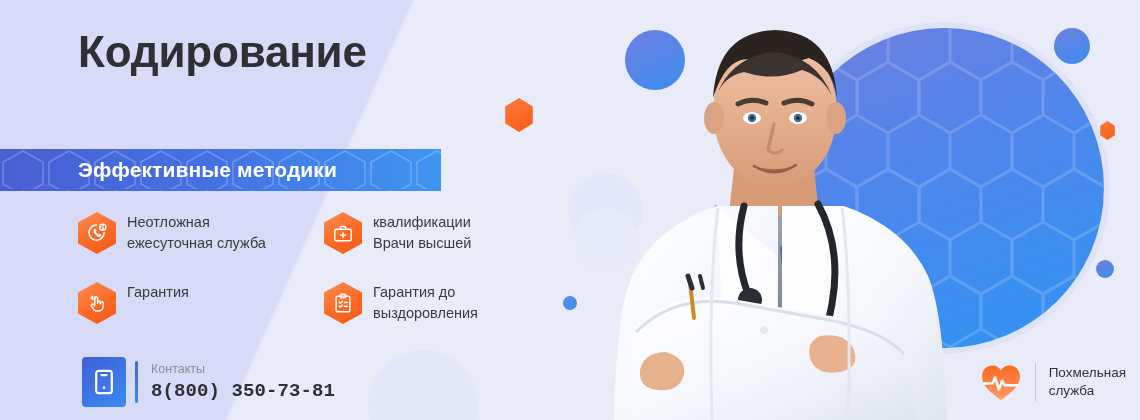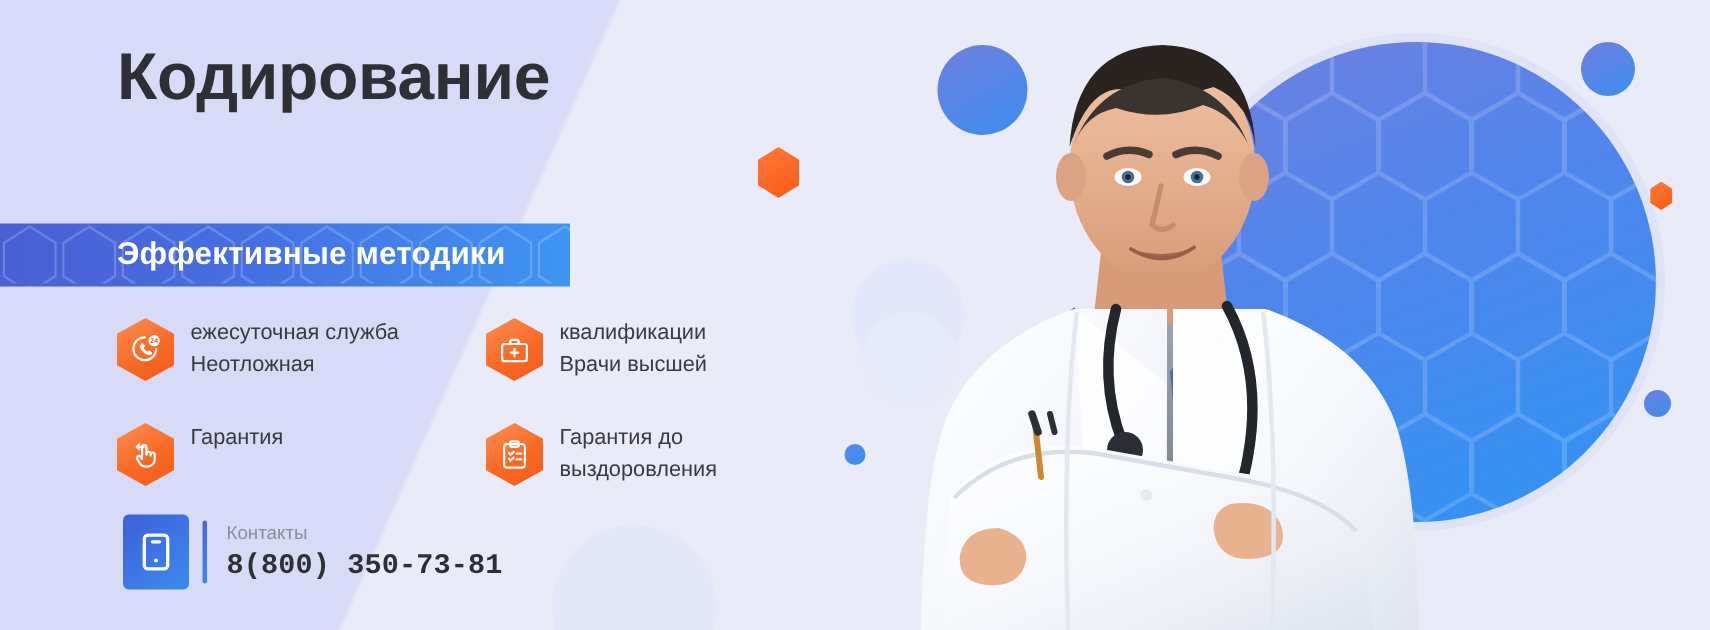--- a/index.html
+++ b/index.html
@@ -126,21 +126,21 @@
     color: #2f3035;
     letter-spacing: -0.2px;
   }
   .headline .l2 { display: block; }
 
   
   .badge-bar {
     position: absolute;
     left: 0;
     top: 149px;
-    width: 380px;
+    width: 441px;
     height: 42px;
     background: linear-gradient(90deg, #4a5fd4 0%, #4470e2 45%, #3f95f2 100%);
     overflow: hidden;
   }
   .badge-bar .hexbg { position:absolute; inset:0; opacity:.22; }
   .badge-bar .hexbg svg { display:block; width:100%; height:100%; }
   .badge-text {
     position: relative;
     display: block;
     padding: 9px 0 0 78px;
@@ -186,21 +186,21 @@
     line-height: 1.42;
     color: #3a3b40;
     padding-top: 2px;
   }
   .feature-text .ln { display: block; }
 
   
   .contacts {
     position: absolute;
     left: 82px;
-    top: 343px;
+    top: 357px;
     display: flex;
     align-items: center;
   }
   .phone-badge {
     width: 44px;
     height: 50px;
     border-radius: 4px;
     background: linear-gradient(140deg, #3f5fd8 0%, #3a8bef 100%);
     display: flex;
     align-items: center;
@@ -404,22 +404,22 @@
       <span class="feature-icon">
         <span class="hexshape"></span>
         <svg width="22" height="22" viewBox="0 0 24 24" fill="none" stroke="#ffffff" stroke-width="1.6" stroke-linecap="round" stroke-linejoin="round">
           <path d="M11.5 3.2a8.3 8.3 0 1 0 8.3 8.3"></path>
           <path d="M8.6 8.1c.5-.6 1.2-.8 1.7-.3l1 1c.4.4.3 1-.1 1.4l-.5.5c.6 1.3 1.6 2.3 2.9 2.9l.5-.5c.4-.4 1-.5 1.4-.1l1 1c.5.5.3 1.2-.3 1.7-1 .8-2.2.7-3.5 0-1.6-.9-3.2-2.5-4.1-4.1-.7-1.3-.8-2.5 0-3.5Z" fill="#ffffff" stroke="none"></path>
           <circle cx="18.3" cy="5.6" r="4.1" fill="#ffffff" stroke="none"></circle>
           <text x="18.3" y="7.3" font-size="5" font-family="Liberation Sans, sans-serif" font-weight="700" fill="#f5591a" text-anchor="middle" stroke="none">24</text>
         </svg>
       </span>
       <span class="feature-text">
+        <span class="ln">Неотложная</span>
         <span class="ln">ежесуточная служба</span>
-        <span class="ln">Неотложная</span>
       </span>
     </div>
 
     <div class="feature">
       <span class="feature-icon">
         <span class="hexshape"></span>
         <svg width="22" height="22" viewBox="0 0 24 24" fill="none" stroke="#ffffff" stroke-width="1.6" stroke-linecap="round" stroke-linejoin="round">
           <rect x="3" y="8" width="18" height="12.5" rx="1.8"></rect>
           <path d="M9 8V6.2c0-.7.5-1.2 1.2-1.2h3.6c.7 0 1.2.5 1.2 1.2V8"></path>
           <path d="M12 11.5v5.5M9.3 14.3h5.4"></path>
@@ -473,14 +473,33 @@
         <circle cx="10" cy="18.6" r="1.3" fill="#ffffff" stroke="none"></circle>
       </svg>
     </span>
     <span class="contacts-sep"></span>
     <span>
       <span class="contacts-label" style="display:block">Контакты</span>
       <span class="contacts-phone" style="display:block">8(800) 350-73-81</span>
     </span>
   </div>
 
+  <div class="logo">
+    <span class="logo-heart">
+      <svg viewBox="0 0 42 40" xmlns="http://www.w3.org/2000/svg">
+        <defs>
+          <linearGradient id="hg" x1="0" y1="0" x2="0" y2="1">
+            <stop offset="0%" stop-color="#fb6a1f"></stop>
+            <stop offset="100%" stop-color="#fd9a6a"></stop>
+          </linearGradient>
+        </defs>
+        <path d="M21 38C10 30 2 23.5 2 14.4 2 8.2 6.6 3.6 12.4 3.6c3.6 0 6.9 1.9 8.6 4.8 1.7-2.9 5-4.8 8.6-4.8C35.4 3.6 40 8.2 40 14.4 40 23.5 32 30 21 38Z" fill="url(#hg)"></path>
+        <path d="M4 21.5h8.6l2.6-6.2 3.6 12.4 3.4-9 2.4 4.6h13.4" fill="none" stroke="#ffffff" stroke-width="2.4" stroke-linecap="round" stroke-linejoin="round"></path>
+      </svg>
+    </span>
+    <span class="logo-sep"></span>
+    <span class="logo-text">
+      <span class="ln">Похмельная</span>
+      <span class="ln">служба</span>
+    </span>
+  </div>
 
 </div>
 
 </body></html>

